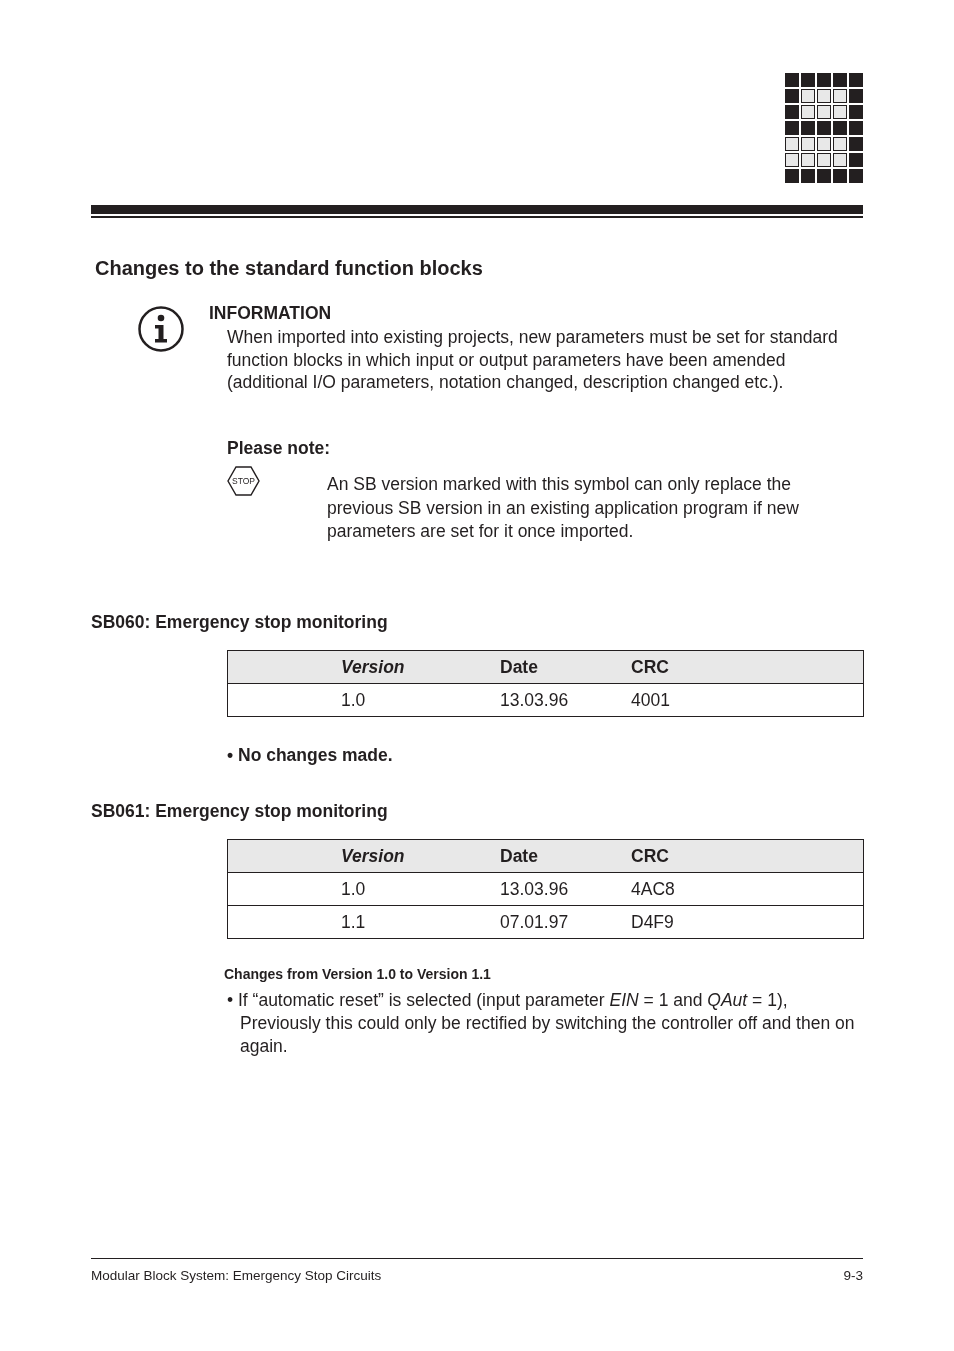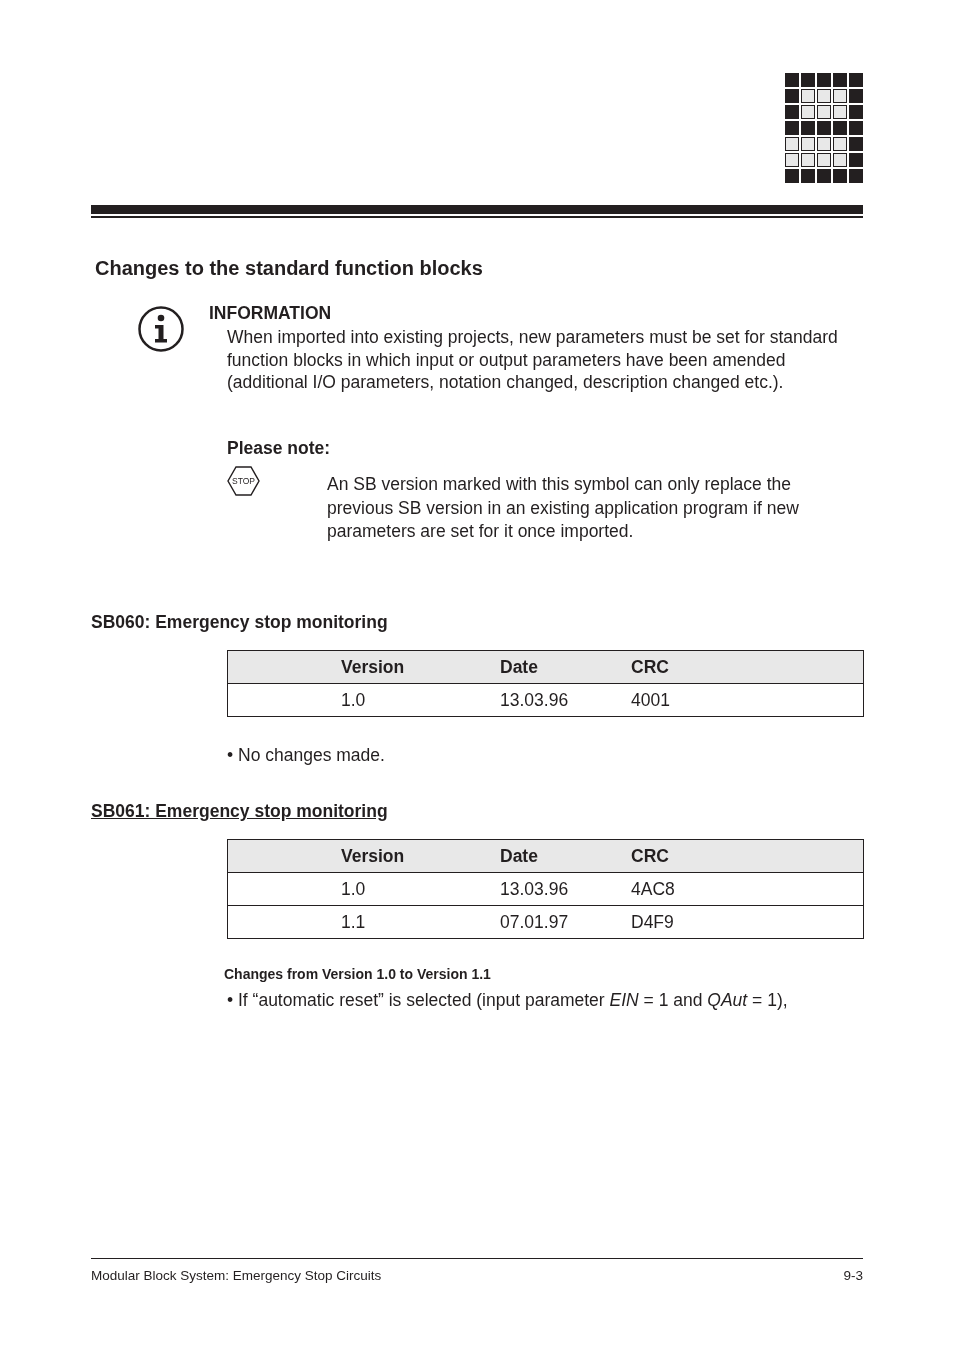--- a/index.html
+++ b/index.html
@@ -17,23 +17,23 @@
   .info-text { left: 227px; top: 326px; width: 630px; font-size: 17.5px; line-height: 22.5px; }
   .note-title { left: 227px; top: 438px; font-size: 17.5px; font-weight: bold; }
   .stop-icon { left: 227px; top: 466px; width: 33px; height: 30px; }
   .note-text { left: 327px; top: 473px; width: 530px; font-size: 17.5px; line-height: 23.5px; }
   h2 { margin: 0; font-size: 17.5px; font-weight: bold; left: 91px; }
   table.vt { position: absolute; left: 227px; width: 637px; border-collapse: collapse; font-size: 17.5px; border: 1.5px solid #231f20; }
   table.vt th { background: #e8e8e8; font-weight: bold; text-align: left; height: 32px; padding: 0; border-bottom: 1.5px solid #231f20; }
   table.vt td { text-align: left; height: 32px; padding: 0; border-bottom: 1.5px solid #231f20; }
   table.vt tr:last-child td { border-bottom: none; }
   .c0 { width: 113px; }
-  .c1 { width: 159px; }
+  .c1 { width: 159px; font-style: italic; }
   .c2 { width: 131px; }
-  .bullet { left: 227px; top: 745px; font-size: 17.5px; }
+  .bullet { left: 227px; top: 745px; font-size: 17.5px; font-weight: bold; }
   .chg-title { left: 224px; top: 966px; font-size: 14px; font-weight: bold; }
   .chg-text { left: 227px; top: 989px; width: 640px; font-size: 17.5px; line-height: 23.2px; }
   .chg-text .indent { padding-left: 13px; }
   .foot-rule { left: 91px; top: 1258px; width: 772px; height: 1px; background: #231f20; }
   .foot-left { left: 91px; top: 1268px; font-size: 13.5px; }
   .foot-right { left: 838px; top: 1268px; font-size: 13.5px; width: 25px; text-align: right; }
 </style>
 </head>
 <body>
 
@@ -109,21 +109,21 @@
     <tr>
       <td></td>
       <td>1.0</td>
       <td>13.03.96</td>
       <td>4001</td>
     </tr>
   </tbody>
 </table>
 <div class="abs bullet">• No changes made.</div>
 
-<h2 class="abs" style="top:801px;text-decoration:underline;">SB061: Emergency stop monitoring</h2>
+<h2 class="abs" style="top:801px;">SB061: Emergency stop monitoring</h2>
 <table class="vt" style="top:839px;">
   <thead>
     <tr>
       <th class="c0"></th>
       <th class="c1">Version</th>
       <th class="c2">Date</th>
       <th>CRC</th>
     </tr>
   </thead>
   <tbody>
@@ -138,17 +138,18 @@
       <td>1.1</td>
       <td>07.01.97</td>
       <td>D4F9</td>
     </tr>
   </tbody>
 </table>
 
 <div class="abs chg-title">Changes from Version 1.0 to Version 1.1</div>
 <div class="abs chg-text">
   <div><span>• If “automatic reset” is selected (input parameter </span><i>EIN</i><span> = 1 and </span><i>QAut</i><span> = 1),</span></div>
+  <div class="indent">Previously this could only be rectified by switching the controller off and then on again.</div>
 </div>
 
 <div class="abs foot-rule"></div>
 <div class="abs foot-left">Modular Block System: Emergency Stop Circuits</div>
 <div class="abs foot-right">9-3</div>
 
 </body></html>

